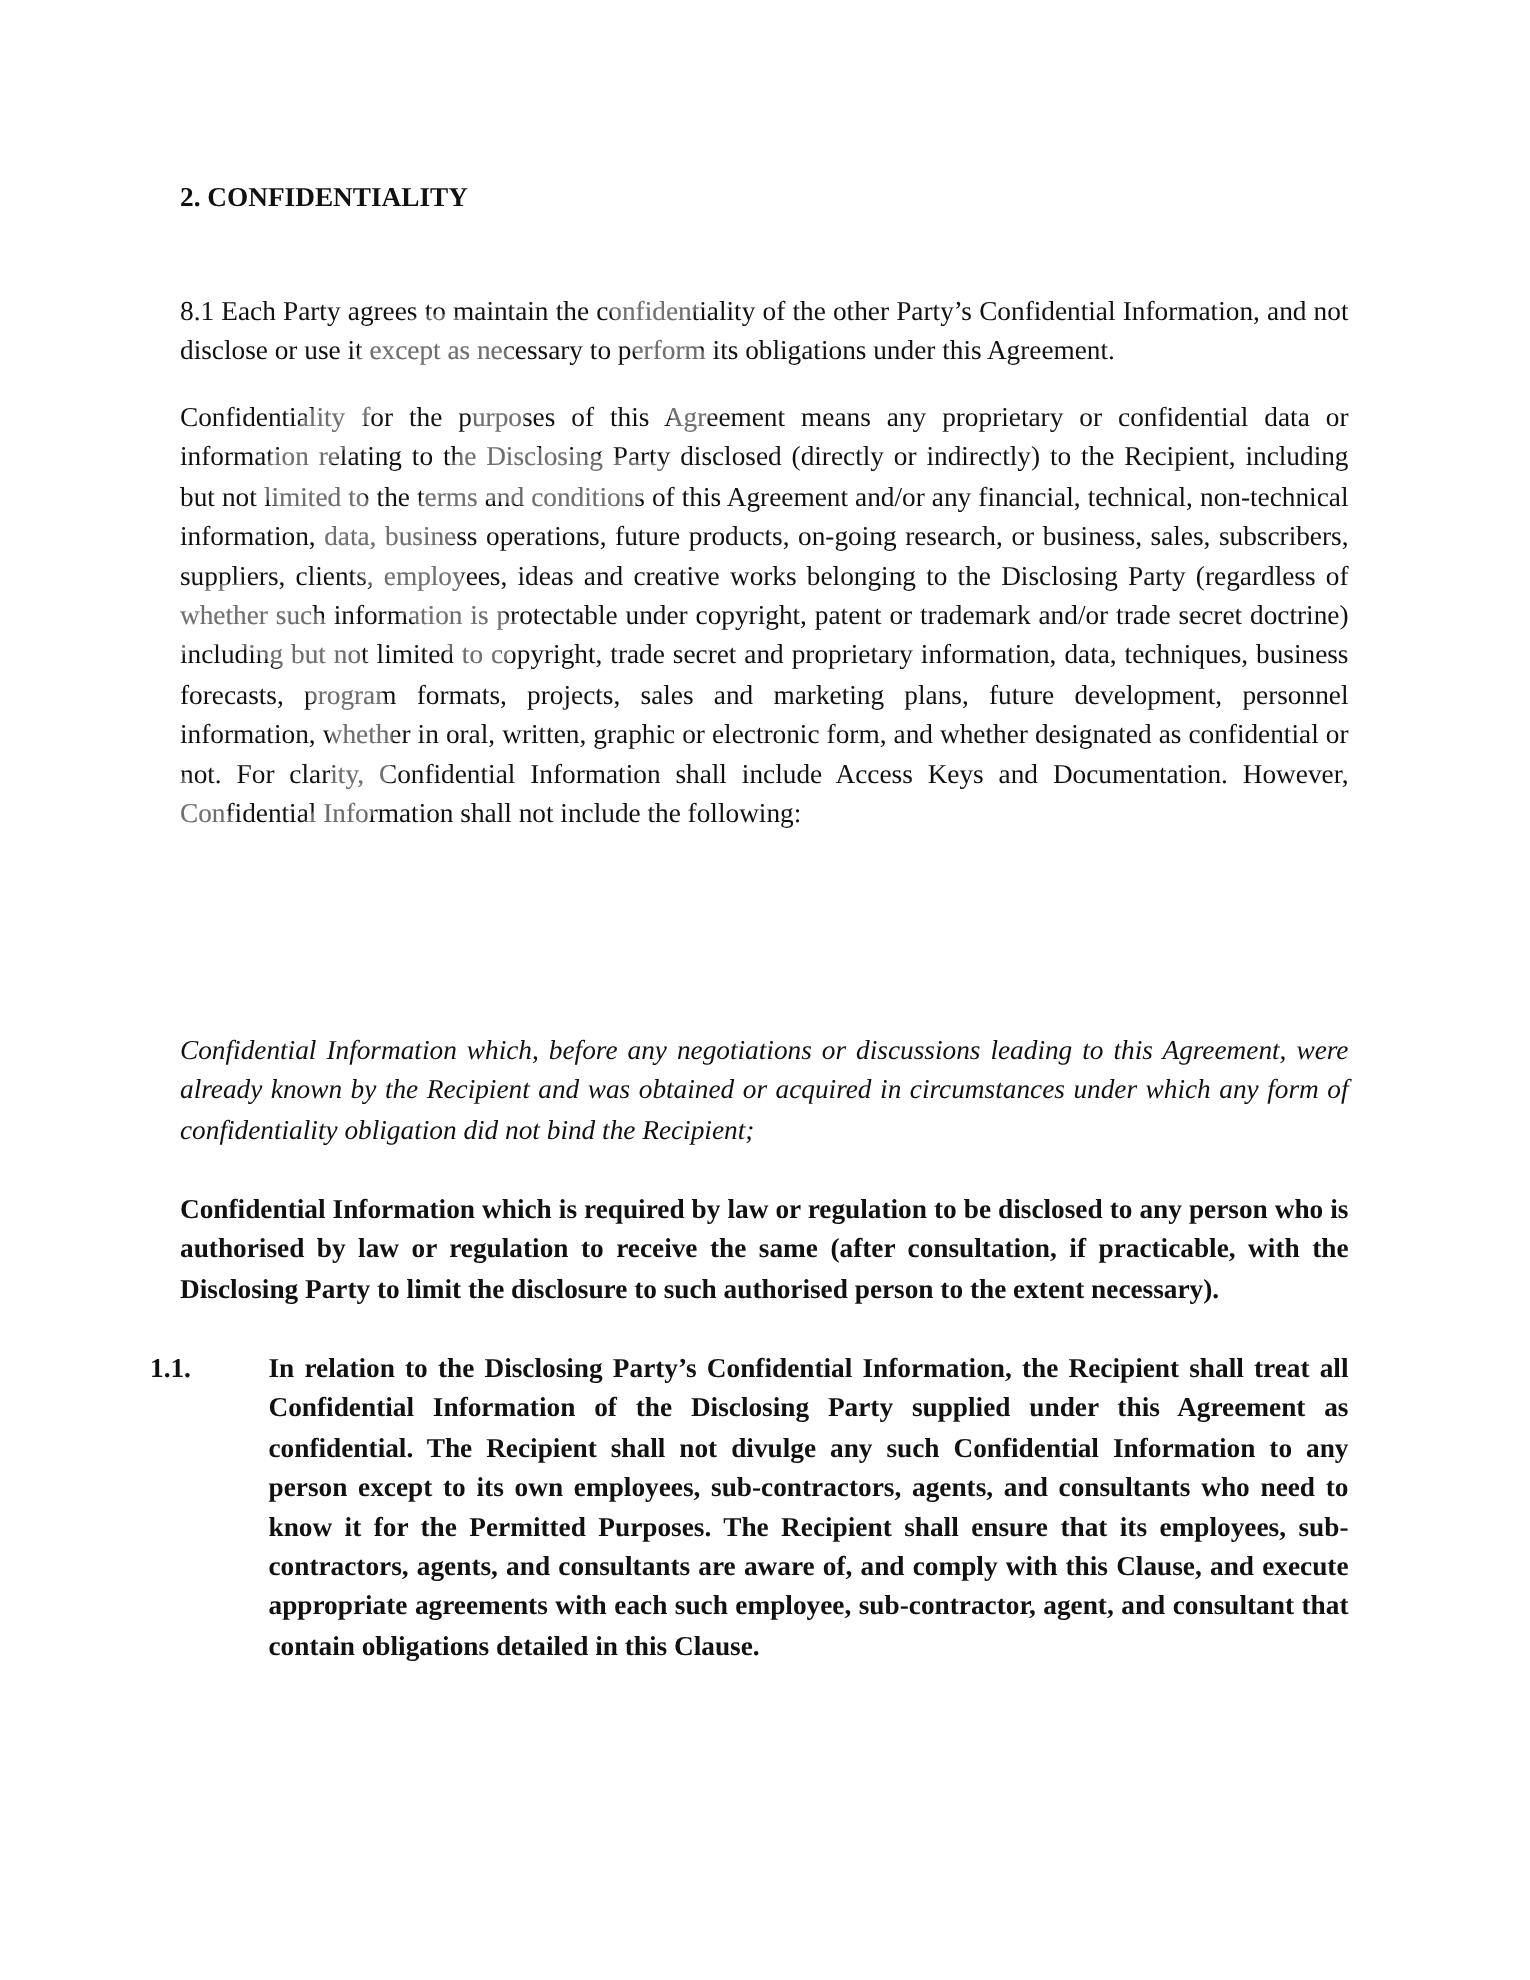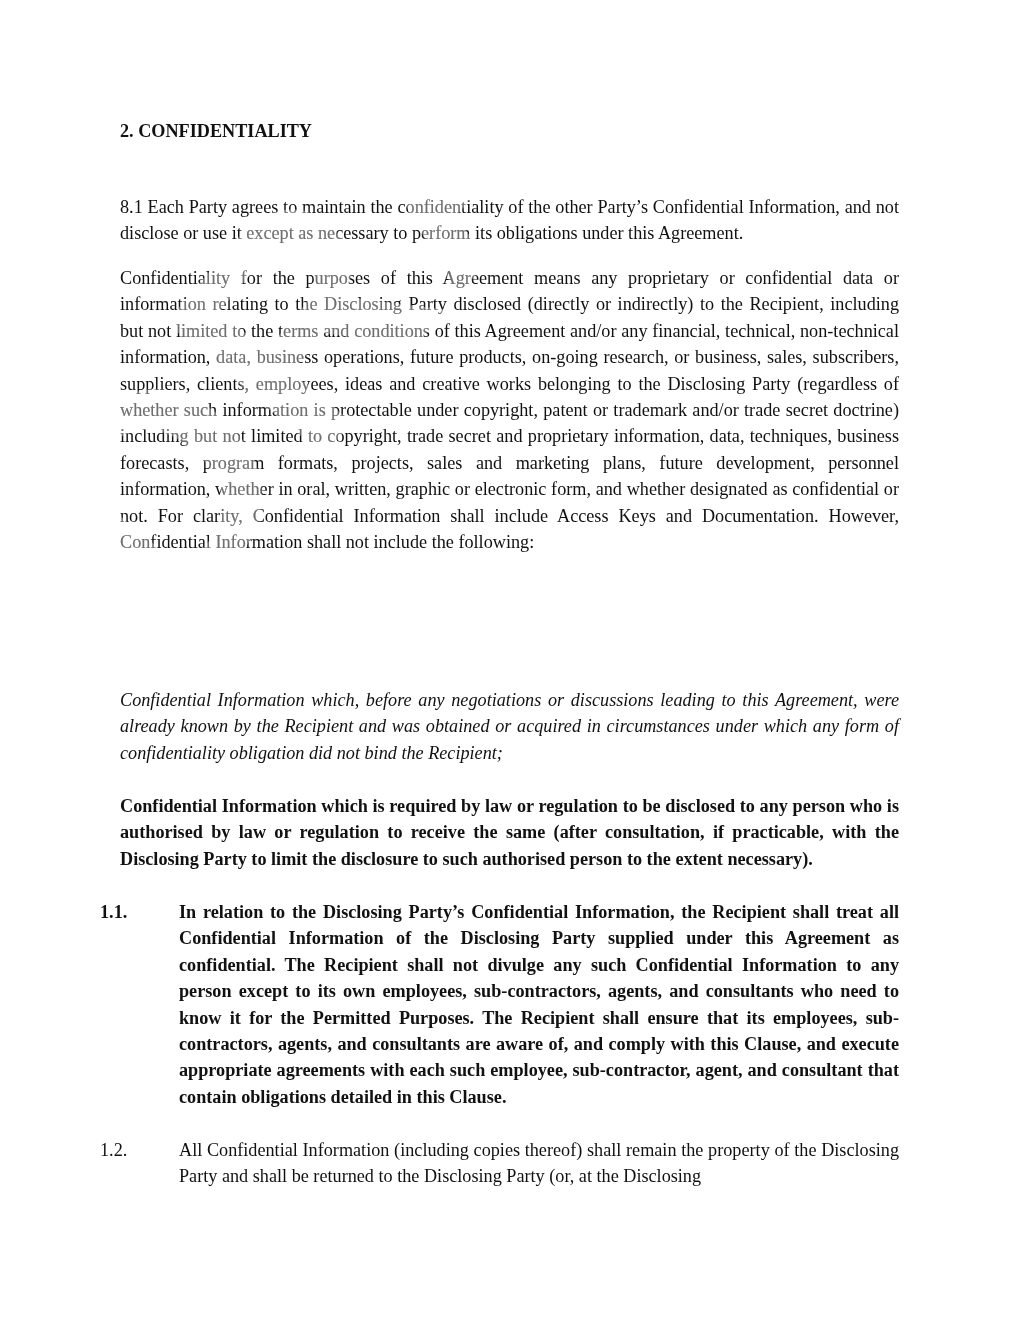--- a/index.html
+++ b/index.html
@@ -44,19 +44,15 @@
   <p class="para" style="top:166px;margin-top:28px;">8.1 Each Party agrees to maintain the confidentiality of the other Party’s Confidential Information, and not disclose or use it except as necessary to perform its obligations under this Agreement.</p>
   <p class="para" style="top:265px;">Confidentiality for the purposes of this Agreement means any proprietary or confidential data or information relating to the Disclosing Party disclosed (directly or indirectly) to the Recipient, including but not limited to the terms and conditions of this Agreement and/or any financial, technical, non-technical information, data, business operations, future products, on-going research, or business, sales, subscribers, suppliers, clients, employees, ideas and creative works belonging to the Disclosing Party (regardless of whether such information is protectable under copyright, patent or trademark and/or trade secret doctrine) including but not limited to copyright, trade secret and proprietary information, data, techniques, business forecasts, program formats, projects, sales and marketing plans, future development, personnel information, whether in oral, written, graphic or electronic form, and whether designated as confidential or not. For clarity, Confidential Information shall include Access Keys and Documentation. However, Confidential Information shall not include the following:</p>
   <p class="para" style="top:687px;font-style:italic;">Confidential Information which, before any negotiations or discussions leading to this Agreement, were already known by the Recipient and was obtained or acquired in circumstances under which any form of confidentiality obligation did not bind the Recipient;</p>
   <p class="para" style="top:793px;font-weight:bold;">Confidential Information which is required by law or regulation to be disclosed to any person who is authorised by law or regulation to receive the same (after consultation, if practicable, with the Disclosing Party to limit the disclosure to such authorised person to the extent necessary).</p>
 
   <div class="item" style="top:899px;font-weight:bold;">
     <span class="num">1.1.</span>
     <div class="body">In relation to the Disclosing Party’s Confidential Information, the Recipient shall treat all Confidential Information of the Disclosing Party supplied under this Agreement as confidential. The Recipient shall not divulge any such Confidential Information to any person except to its own employees, sub-contractors, agents, and consultants who need to know it for the Permitted Purposes. The Recipient shall ensure that its employees, sub-contractors, agents, and consultants are aware of, and comply with this Clause, and execute appropriate agreements with each such employee, sub-contractor, agent, and consultant that contain obligations detailed in this Clause.</div>
   </div>
 
-  <div class="item" style="top:1137px;">
-    <span class="num">1.2.</span>
-    <div class="body">All Confidential Information (including copies thereof) shall remain the property of the Disclosing Party and shall be returned to the Disclosing Party (or, at the Disclosing</div>
-  </div>
 
   <div class="watermark">DRAFT</div>
 </div>
 
 </body></html>

